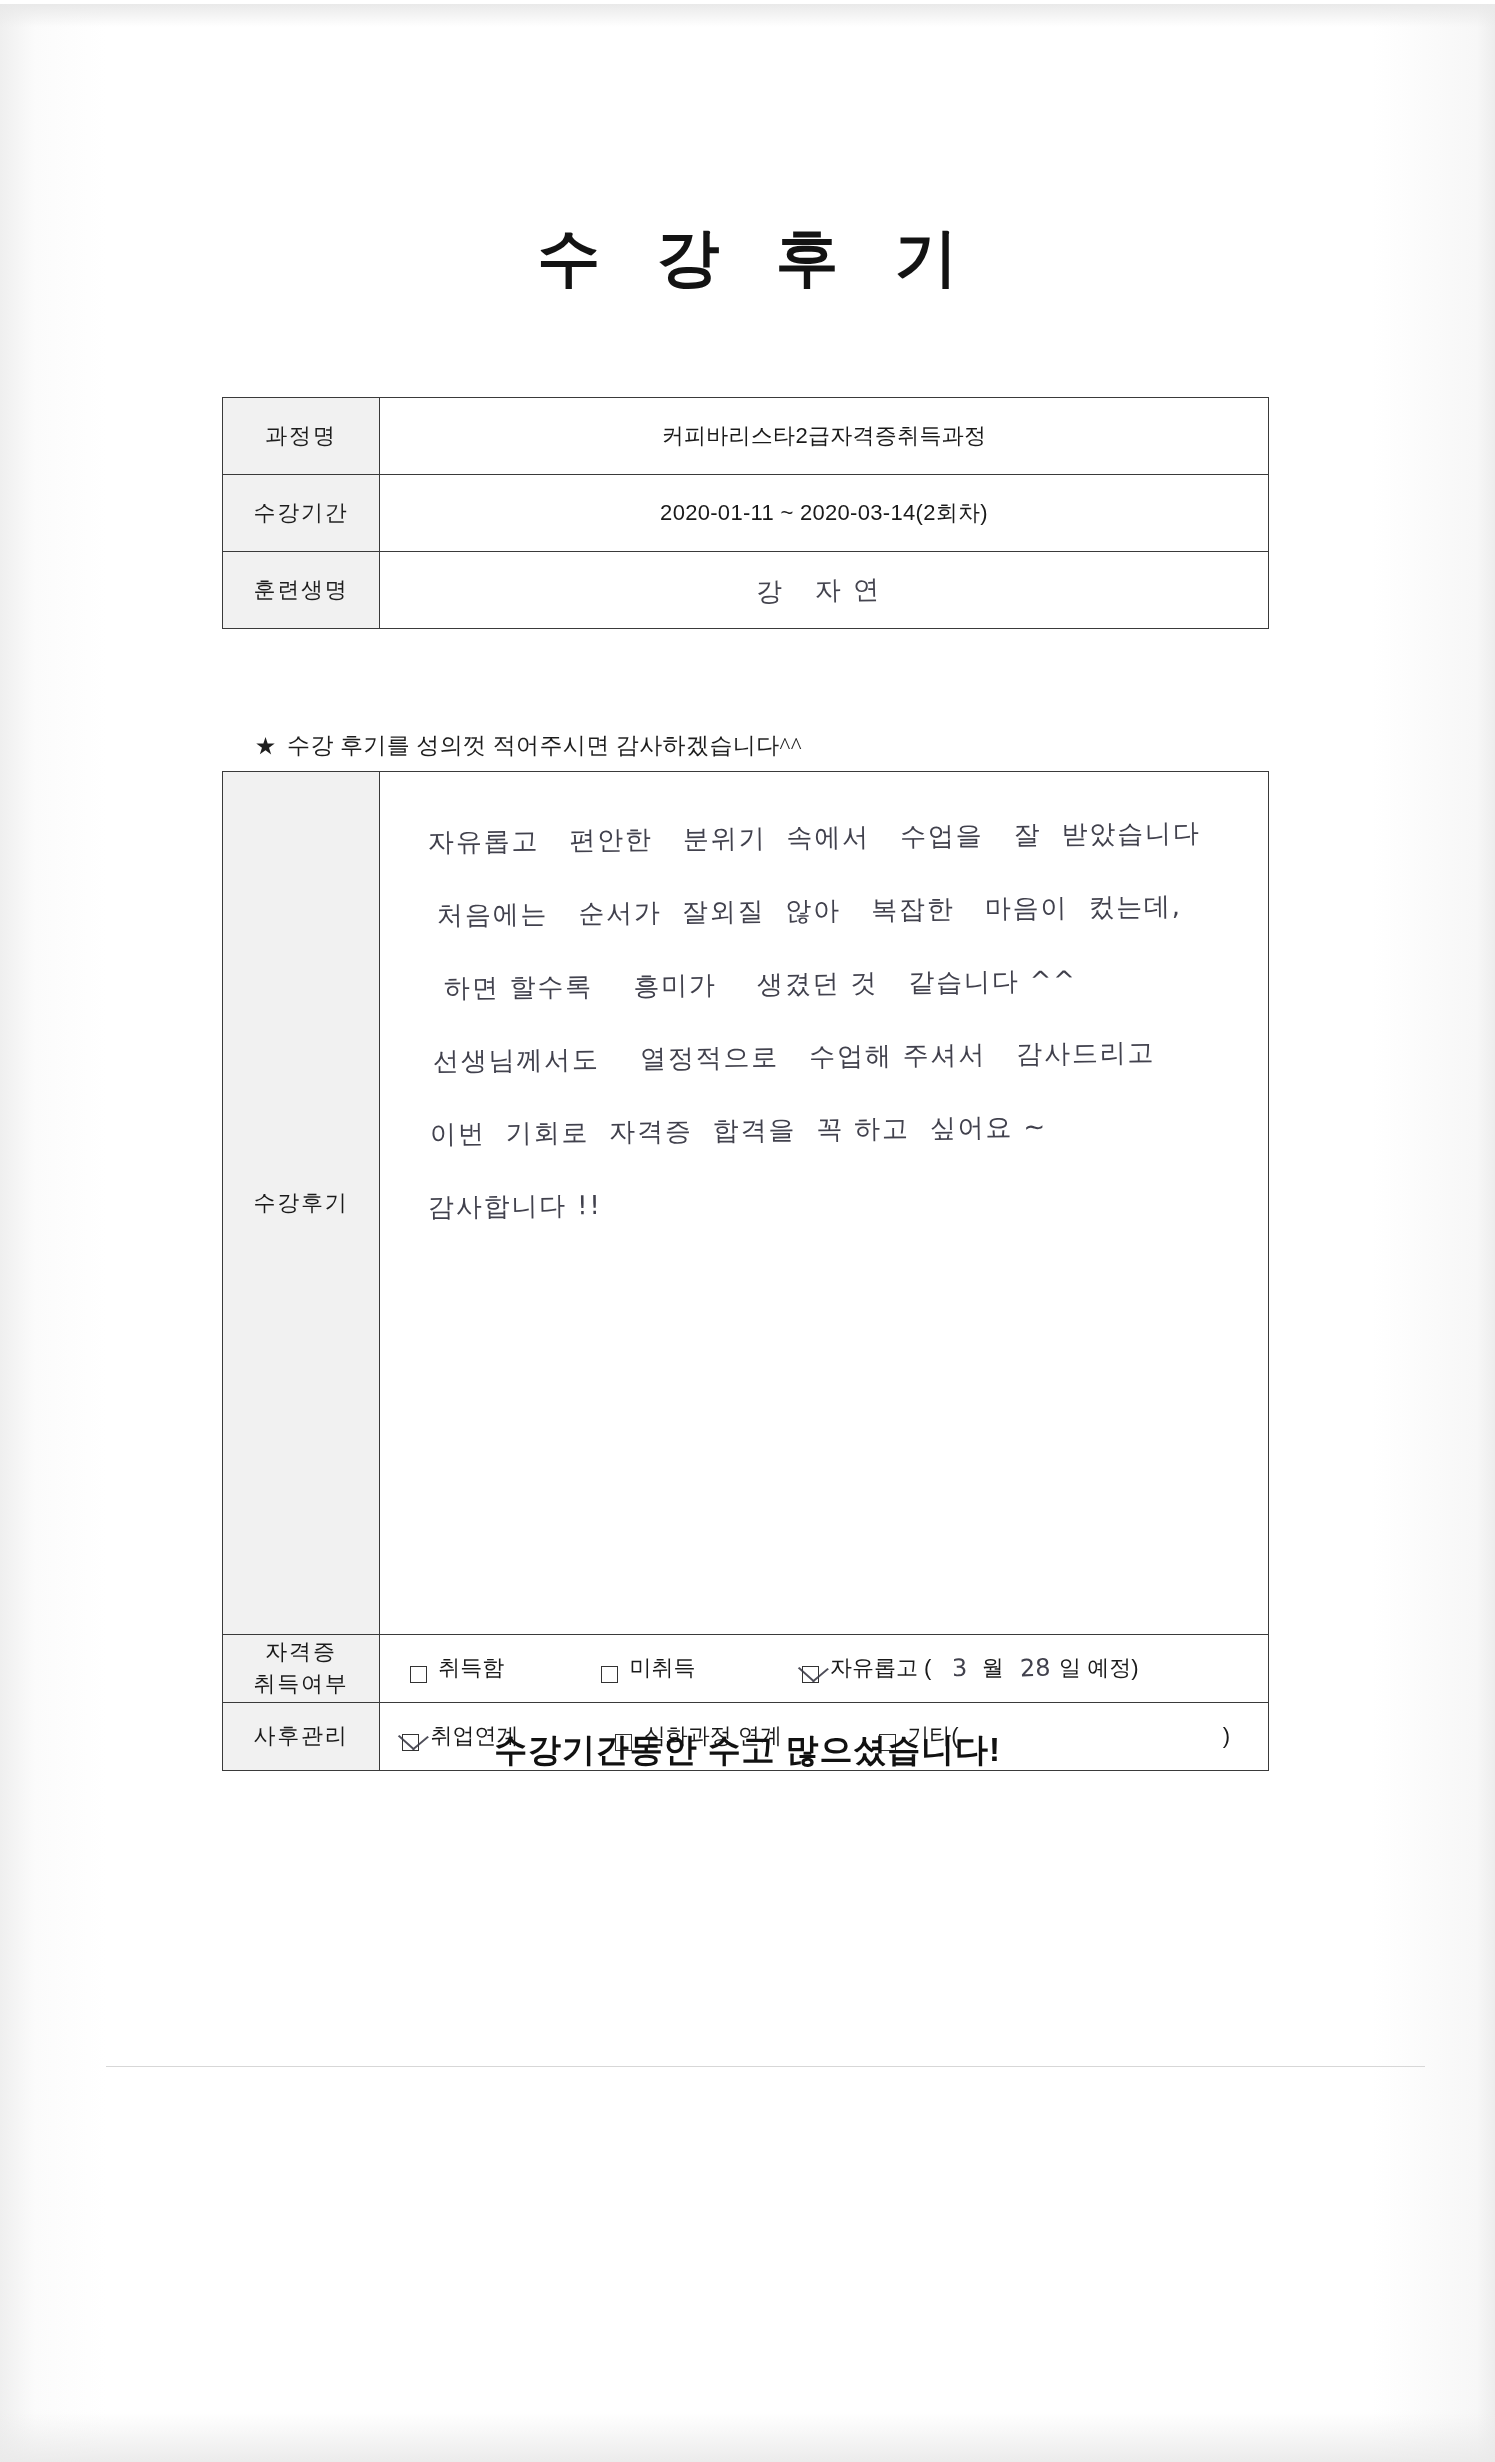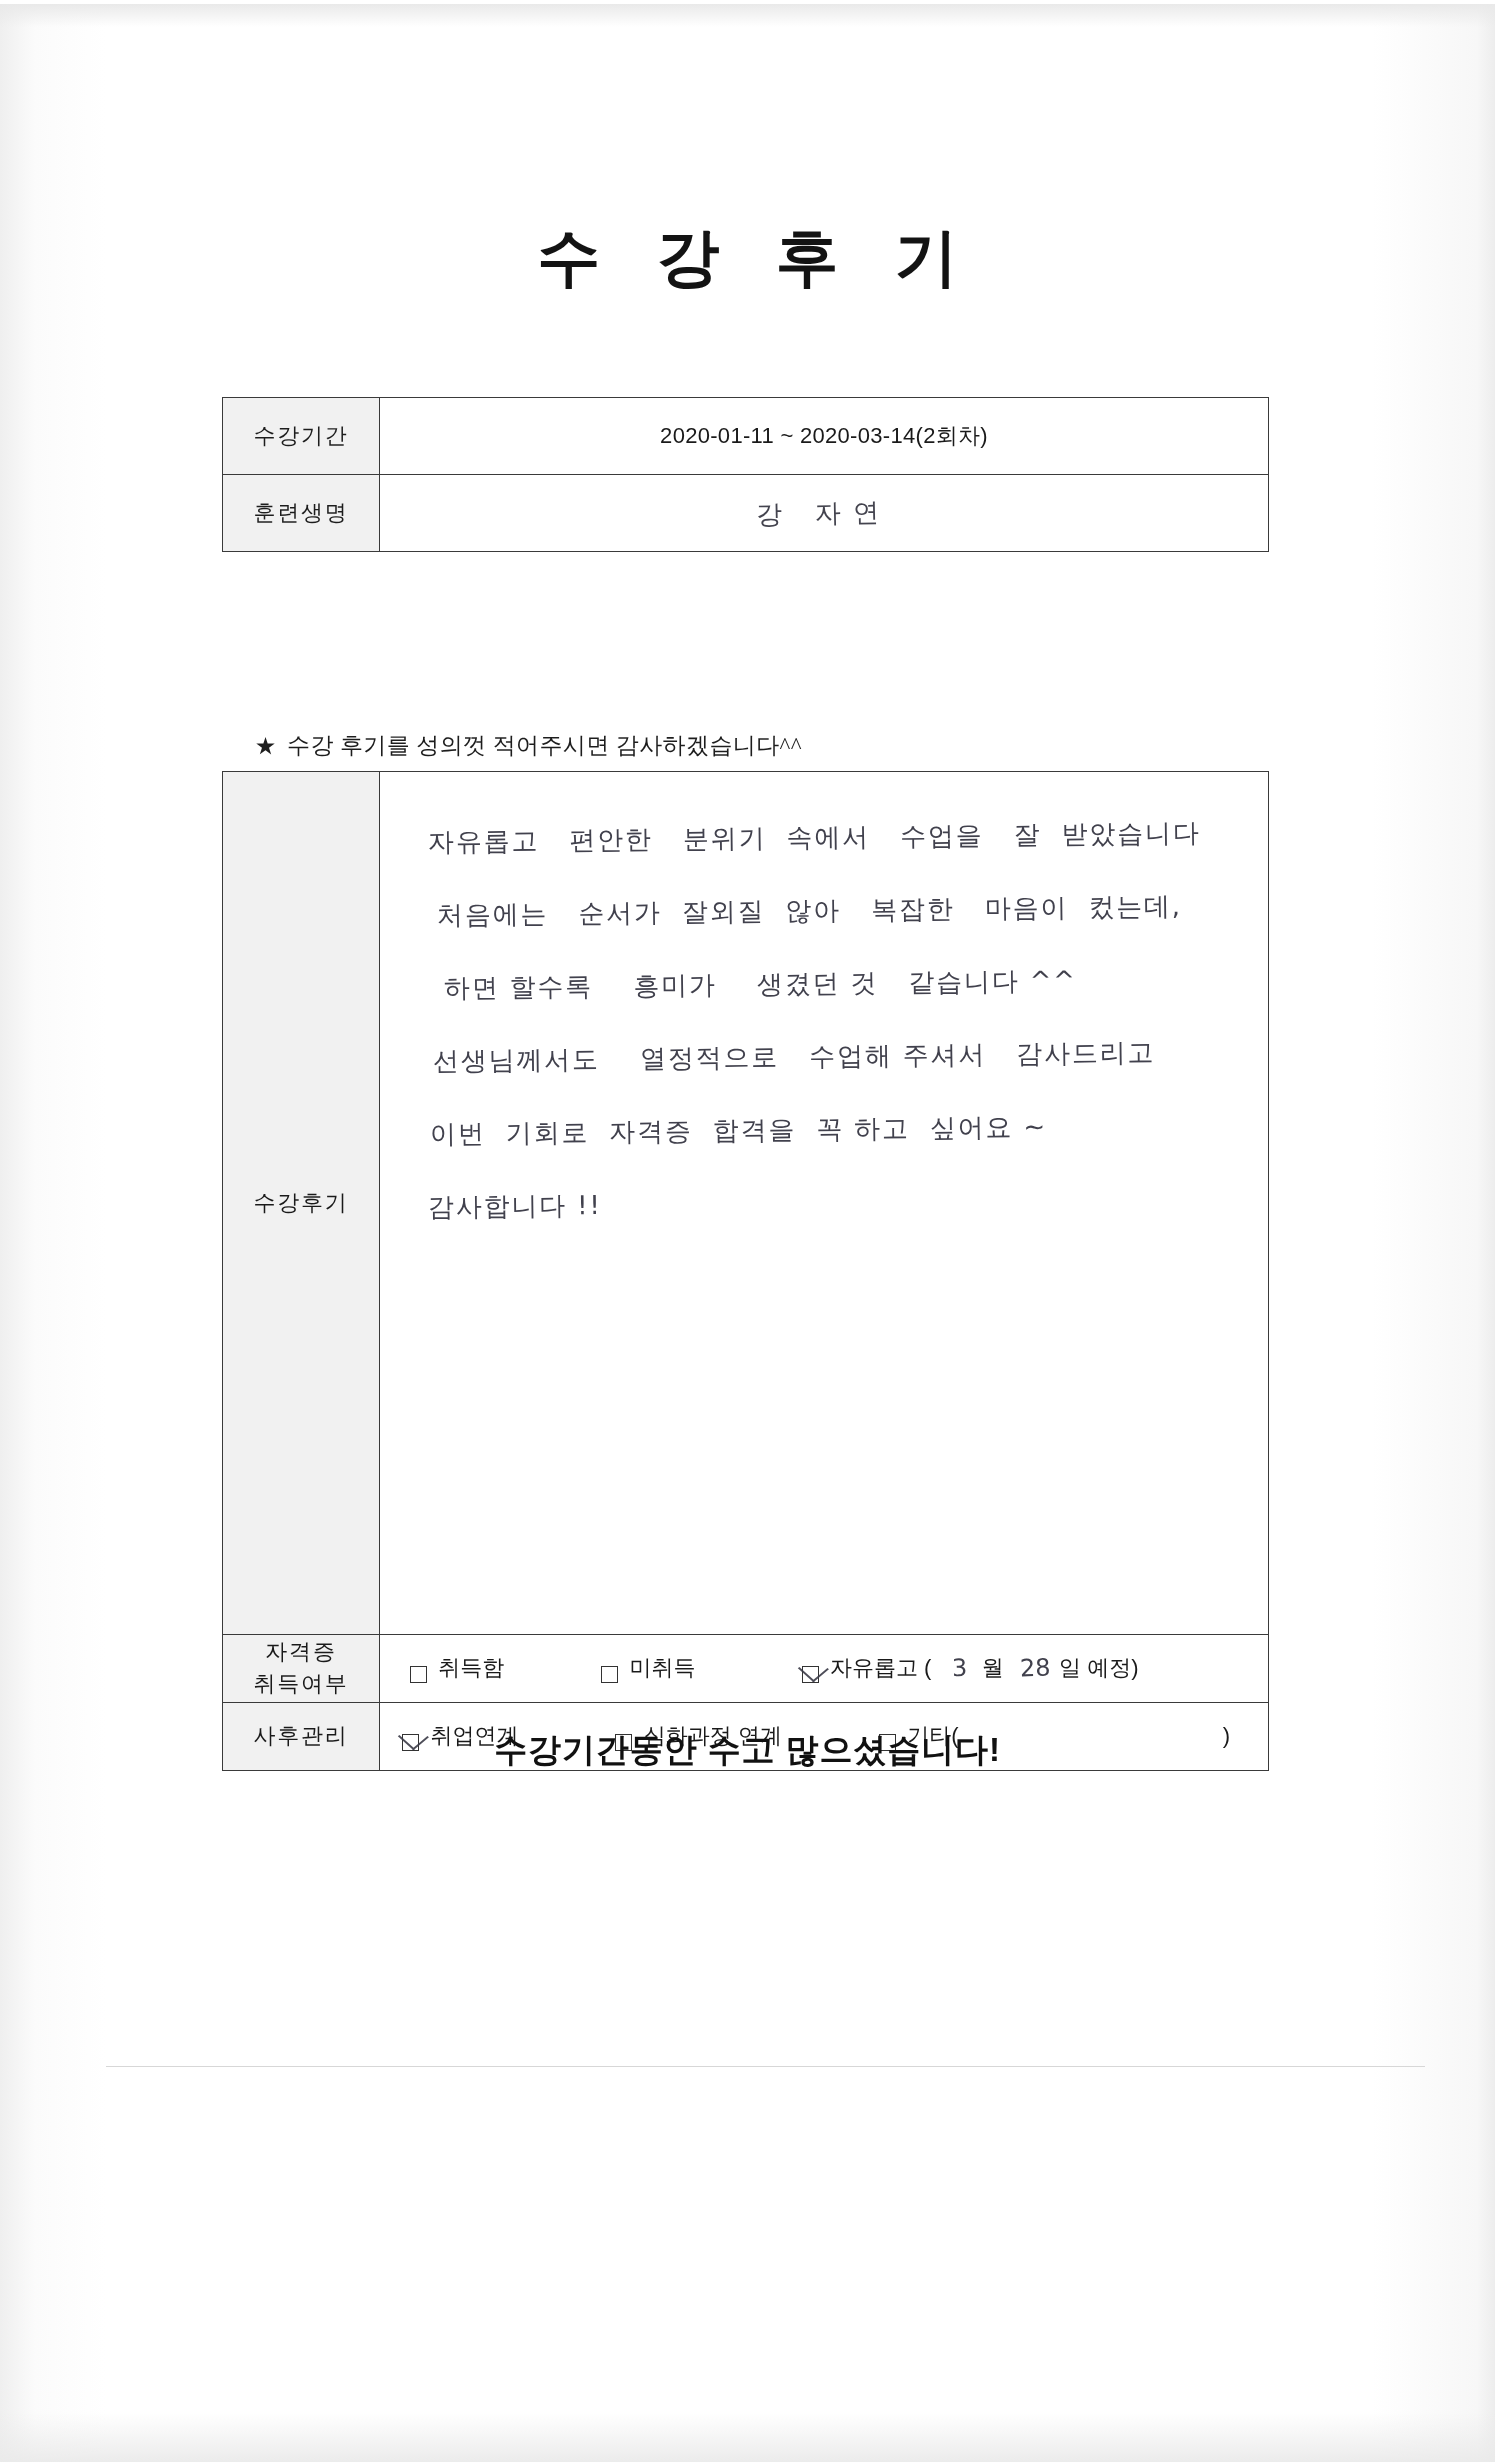--- a/index.html
+++ b/index.html
@@ -221,20 +221,24 @@
 
 <div class="page">
   <div class="scan-edge-top"></div>
   <div class="scan-edge-bottom"></div>
   <div class="scan-line"></div>
 
   <div class="doc-title">수 강 후 기</div>
 
   <table class="info-table">
     <tbody>
+      <tr>
+        <td class="label">과정명</td>
+        <td class="value">커피바리스타2급자격증취득과정</td>
+      </tr>
       <tr>
         <td class="label">수강기간</td>
         <td class="value">2020-01-11 ~ 2020-03-14(2회차)</td>
       </tr>
       <tr>
         <td class="label">훈련생명</td>
         <td class="value">
           <span class="handwriting">강  자연</span>
         </td>
       </tr>

